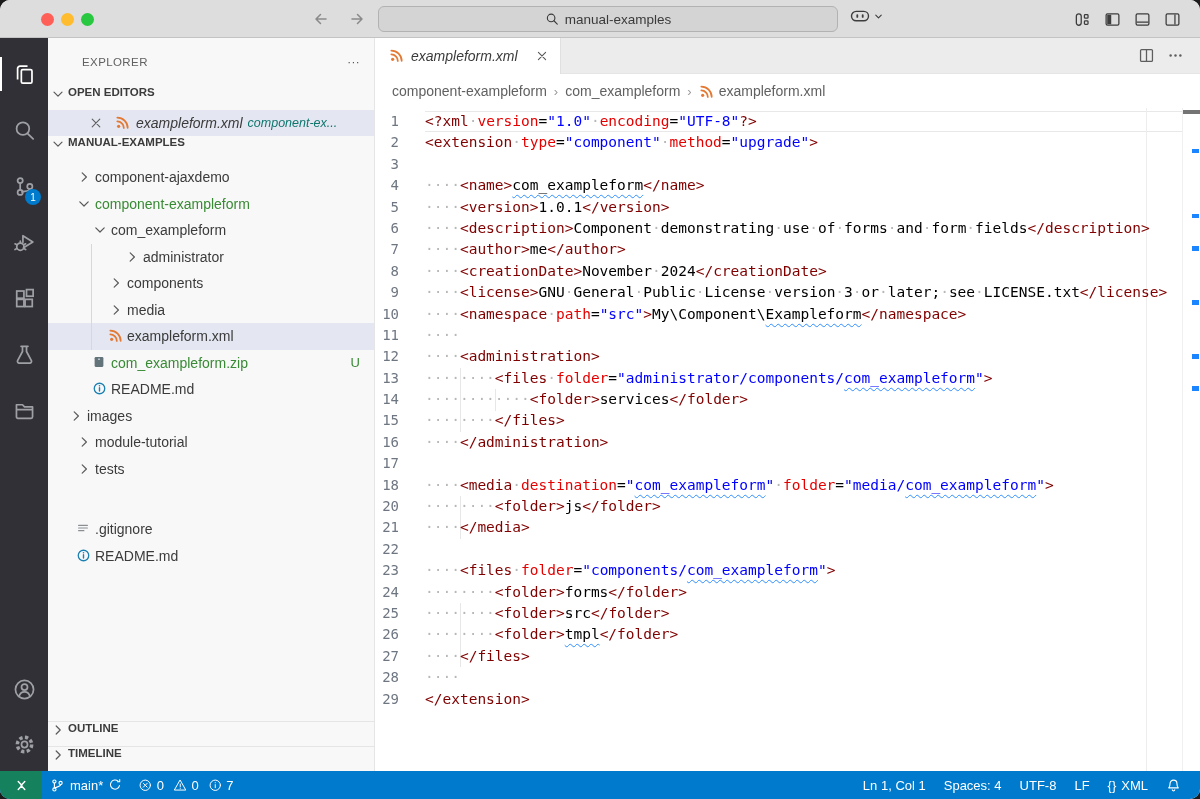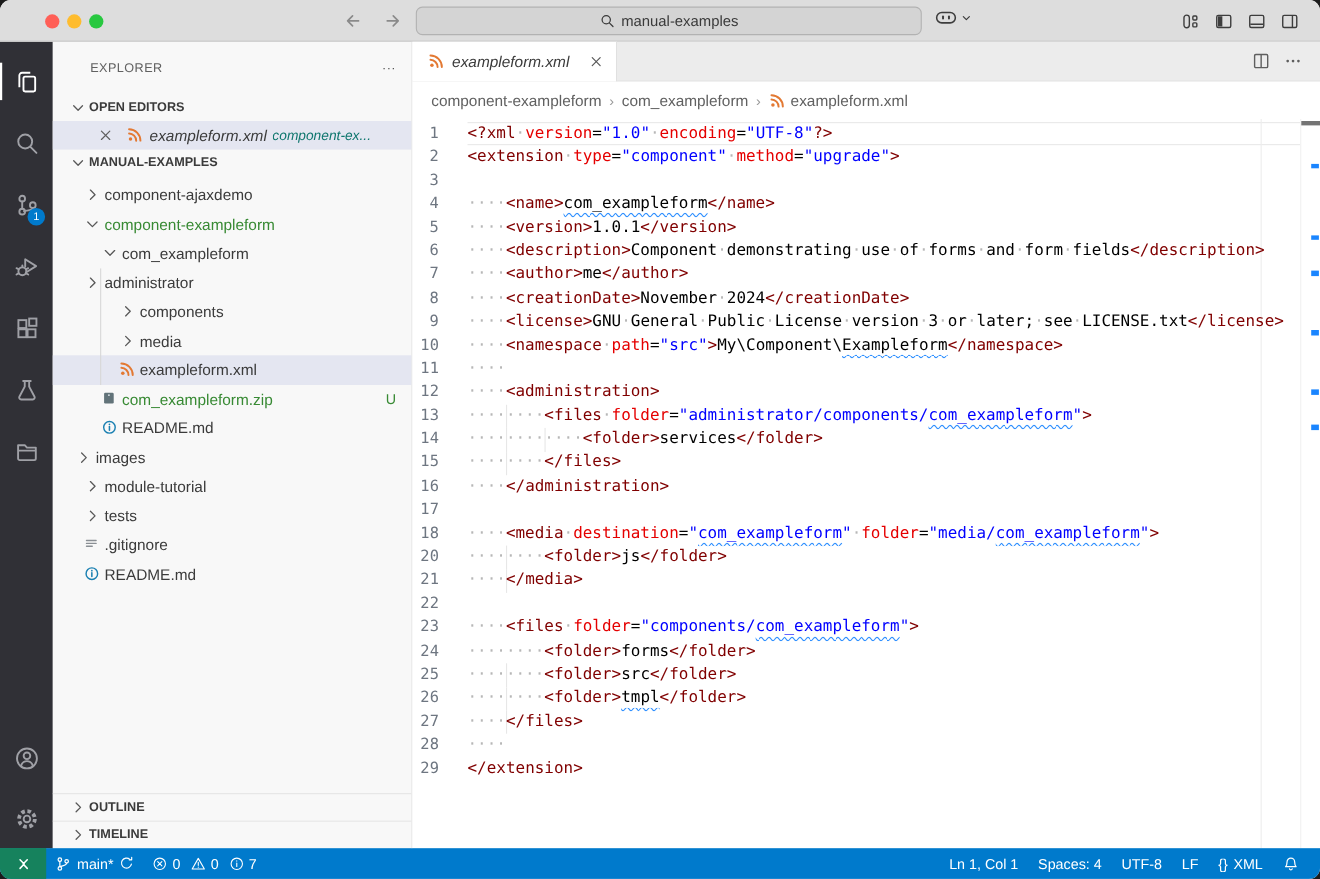--- a/index.html
+++ b/index.html
@@ -33,21 +33,21 @@
   .act-spacer { flex:1; }
   .act-badge { position:absolute; right:7px; bottom:9px; min-width:16px; height:16px; border-radius:8px;
                background:var(--accent); color:#fff; font-size:10px; display:flex; align-items:center; justify-content:center; }
 
   
   .sidebar { position:relative; width:327px; background:#f8f8f8; border-right:1px solid #e5e5e5; flex-shrink:0;
              display:flex; flex-direction:column; color:#3b3b3b; }
   .sb-title { height:48px; display:flex; align-items:center; padding:0 14px 0 34px; color:#616161;
               font-size:11.5px; letter-spacing:.4px; }
   .sb-title .more { margin-left:auto; color:#4f4f4f; }
-  .sec-head { height:24px; display:flex; align-items:center; padding-left:15px; gap:2px; font-size:11.5px; font-weight:bold; }
+  .sec-head { height:24px; display:flex; align-items:flex-start; padding-left:2px; gap:2px; font-size:11.5px; font-weight:bold; }
   .sec-head .chev { width:16px; height:16px; color:#5a5a5a; }
   .oe-item { height:26px; display:flex; align-items:center; background:#e4e6f1; padding-left:40px; gap:5px; font-size:14px; }
   .oe-item .lbl { font-style:italic; white-space:nowrap; }
   .oe-item .desc { font-style:italic; color:#0f766e; font-size:12.5px; white-space:nowrap; overflow:hidden;
                    text-overflow:clip; flex:1; min-width:0; }
   .oe-close { width:16px; height:16px; color:#5f5f5f; position:absolute; left:40px; }
   #tree { padding-top:4px; position:relative; }
   .trow { height:26.5px; display:flex; align-items:center; font-size:14px; position:relative; }
   .trow.sel { background:#e4e6f1; }
   .trow .slot { width:16px; height:16px; margin-right:3px; flex-shrink:0; color:#5a5a5a; }
@@ -290,21 +290,21 @@
             <span class="badge"><span class="gdot"></span></span>
           </div>
           <div class="trow" style="padding-left: 44px;">
             <span class="slot">
               <svg viewBox="0 0 16 16" width="16" height="16" fill="none" stroke="currentColor" stroke-width="1.2" stroke-linecap="round" stroke-linejoin="round">
                 <path d="M3.8 5.8 8 10 12.2 5.8"></path>
               </svg>
             </span>
             <span class="lbl">com_exampleform</span>
           </div>
-          <div class="trow" style="padding-left: 28px;">
+          <div class="trow" style="padding-left: 76px;">
             <span class="slot">
               <svg viewBox="0 0 16 16" width="16" height="16" fill="none" stroke="currentColor" stroke-width="1.2" stroke-linecap="round" stroke-linejoin="round">
                 <path d="M6.2 3.8 10.4 8 6.2 12.2"></path>
               </svg>
             </span>
             <span class="lbl">administrator</span>
           </div>
           <div class="trow" style="padding-left: 60px;">
             <span class="slot">
               <svg viewBox="0 0 16 16" width="16" height="16" fill="none" stroke="currentColor" stroke-width="1.2" stroke-linecap="round" stroke-linejoin="round">
@@ -367,21 +367,21 @@
             <span class="lbl">module-tutorial</span>
           </div>
           <div class="trow" style="padding-left: 28px;">
             <span class="slot">
               <svg viewBox="0 0 16 16" width="16" height="16" fill="none" stroke="currentColor" stroke-width="1.2" stroke-linecap="round" stroke-linejoin="round">
                 <path d="M6.2 3.8 10.4 8 6.2 12.2"></path>
               </svg>
             </span>
             <span class="lbl">tests</span>
           </div>
-          <div class="trow" style="padding-left: 28px;">
+          <div class="trow" style="padding-left: 28px; margin-top: 34px;">
             <span class="slot">
               <svg viewBox="0 0 16 16" width="14" height="14">
                 <path d="M3 5h10M3 8h10M3 11h6" stroke="#8a8f94" stroke-width="1.4" stroke-linecap="round" fill="none"></path>
               </svg>
             </span>
             <span class="lbl">.gitignore</span>
           </div>
           <div class="trow" style="padding-left: 28px;">
             <span class="slot">
               <svg viewBox="0 0 16 16" width="15" height="15">

